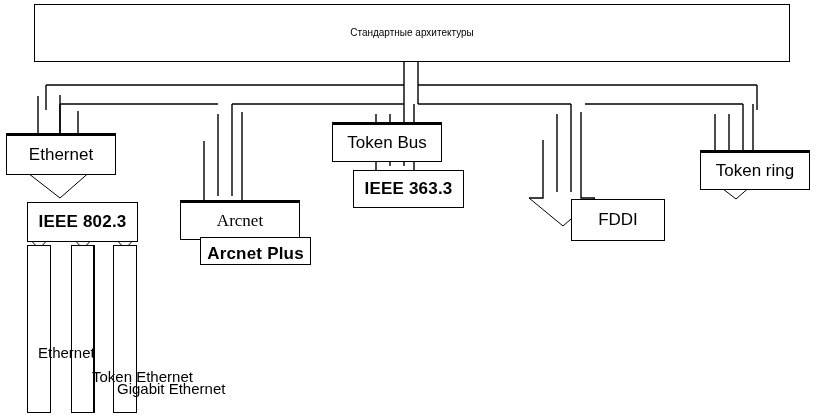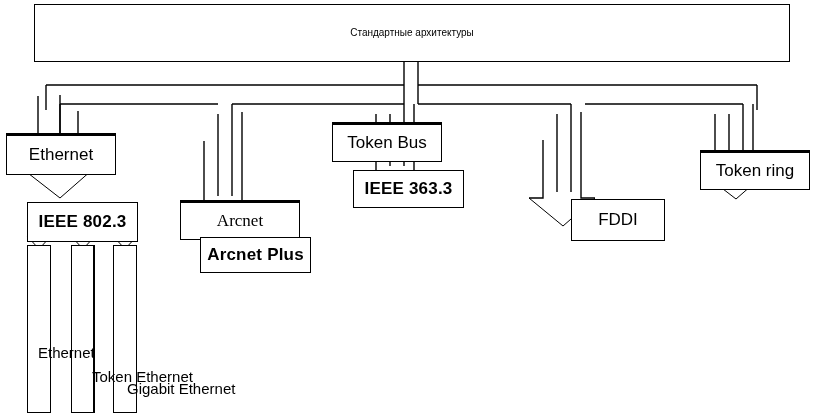--- a/index.html
+++ b/index.html
@@ -160,26 +160,26 @@
   <div class="node" style="left:27px; top:170px; width:111px; height:40px;margin-top:32px;">
     <span class="lbl-std">IEEE  802.3</span>
   </div>
 
   <div class="tall-col" style="left:27px; top:245px; width:24px; height:168px;"></div>
   <div class="tall-col heavy-right" style="left:71px; top:245px; width:24px; height:168px;"></div>
   <div class="tall-col" style="left:113px; top:245px; width:24px; height:168px;"></div>
 
   <div class="floating-label" style="left:38px; top:344px;">Ethernet</div>
   <div class="floating-label" style="left:92px; top:368px;">Token Ethernet</div>
-  <div class="floating-label" style="left:127px; top:380px;">Gigabit Ethernet</div>
+  <div class="floating-label" style="left:117px; top:380px;">Gigabit Ethernet</div>
 
   <div class="node thick-top" style="left:180px; top:200px; width:120px; height:40px;font-family:Liberation Serif, serif;">
     <span class="lbl-main">Arcnet</span>
   </div>
-  <div class="node" style="left:200px; top:237px; width:111px; height:36px;">
+  <div class="node" style="left:200px; top:237px; width:111px; height:28px;align-items:flex-end;">
     <span class="lbl-std">Arcnet Plus</span>
   </div>
 
   <div class="node thick-top" style="left:332px; top:122px; width:110px; height:40px;">
     <span class="lbl-main">Token Bus</span>
   </div>
   <div class="node" style="left:353px; top:170px; width:111px; height:38px;">
     <span class="lbl-std">IEEE  363.3</span>
   </div>
 

